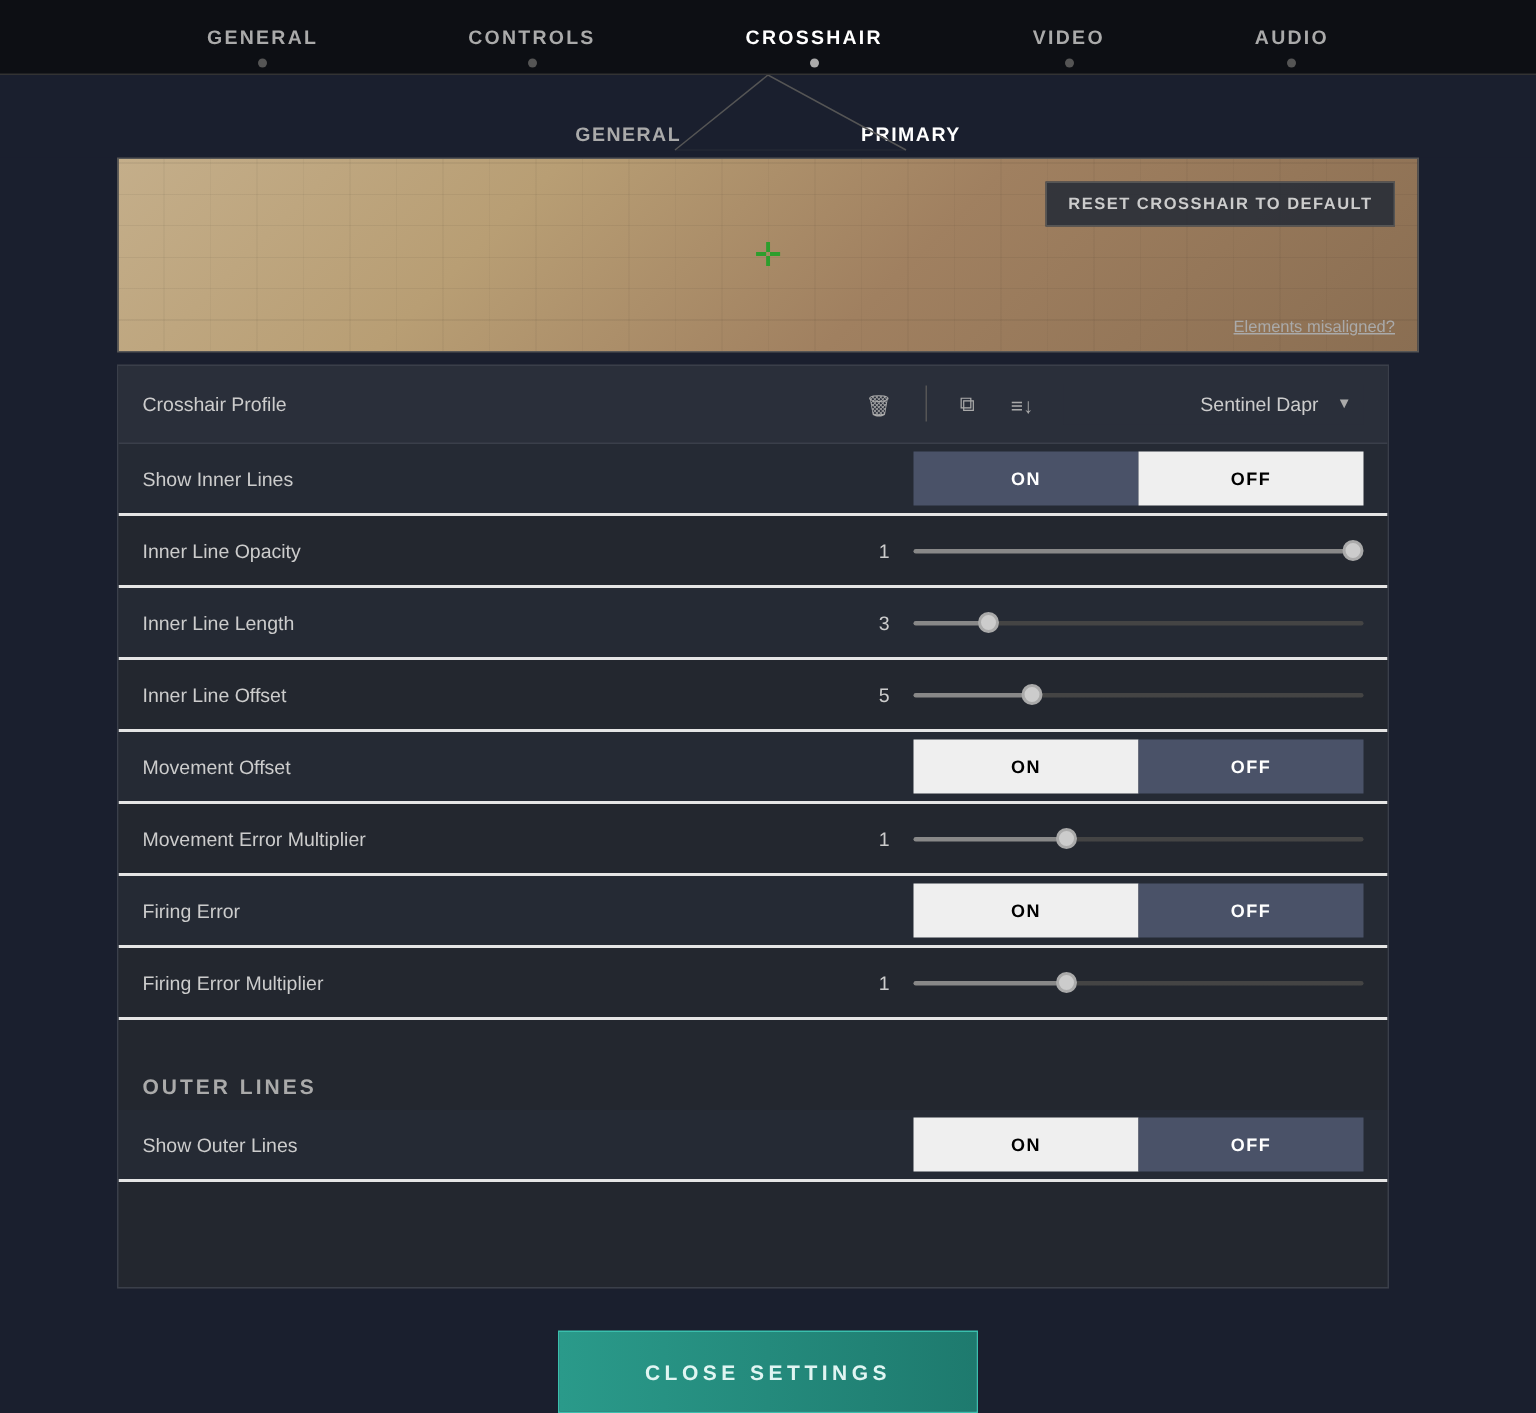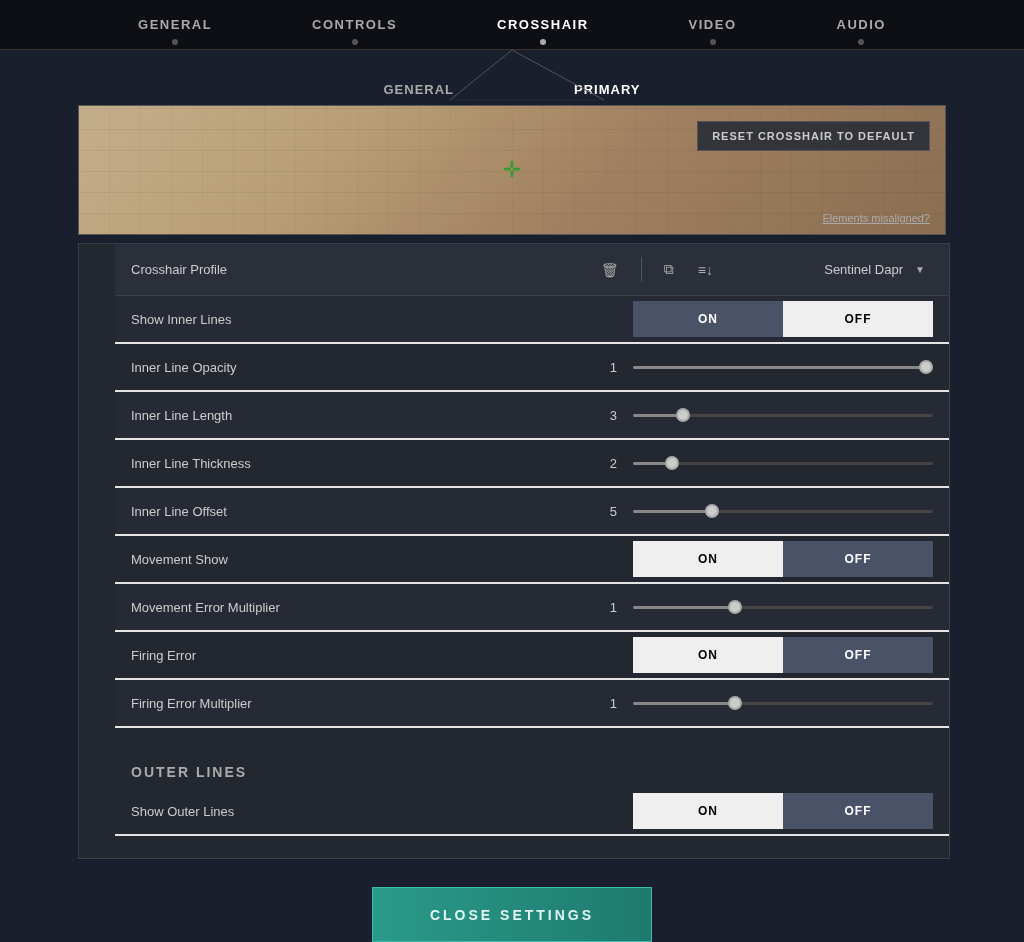--- a/index.html
+++ b/index.html
@@ -137,26 +137,25 @@
       right: 15px;
       color: #aaa;
       font-size: 11px;
       text-decoration: underline;
       cursor: pointer;
       margin-left: 29px;
     }
 
     
     .settings-panel {
-      margin: 8px 74px 0 78px;
+      margin: 8px 98px 0 78px;
       background: #23272f;
       border: 1px solid #3a3f4a;
       overflow-y: auto;
       height: calc(942px - 50px - 55px - 130px - 75px - 16px);
-      padding-left: 36px;
     }
     .settings-panel::-webkit-scrollbar { width: 6px; }
     .settings-panel::-webkit-scrollbar-track { background: #1a1f2e; }
     .settings-panel::-webkit-scrollbar-thumb { background: #555; }
 
     
     .profile-row {
       display: flex;
       align-items: center;
       padding: 12px 16px;
@@ -379,38 +378,31 @@
   </div>
 
   <div class="setting-row">
     <span class="setting-label">Inner Line Length</span>
     <span class="setting-value">3</span>
     <div class="slider-container">
       <input type="range" class="slider" min="0" max="20" step="1" value="3" style="--val: 15%; background: linear-gradient(to right, rgb(136, 136, 136) 15%, rgb(68, 68, 68) 15%);">
     </div>
   </div>
 
-  <div class="setting-row">
-    <span class="setting-label">Inner Line Thickness</span>
-    <span class="setting-value">2</span>
-    <div class="slider-container">
-      <input type="range" class="slider" min="1" max="10" step="1" value="2" style="--val: 12%; background: linear-gradient(to right, rgb(136, 136, 136) 11.1111%, rgb(68, 68, 68) 11.1111%);">
-    </div>
-  </div>
 
   <div class="setting-row">
     <span class="setting-label">Inner Line Offset</span>
     <span class="setting-value">5</span>
     <div class="slider-container">
       <input type="range" class="slider" min="0" max="20" step="1" value="5" style="--val: 25%; background: linear-gradient(to right, rgb(136, 136, 136) 25%, rgb(68, 68, 68) 25%);">
     </div>
   </div>
 
   <div class="setting-row">
-    <span class="setting-label">Movement Show</span>
+    <span class="setting-label">Movement Offset</span>
     <div class="toggle-group">
       <button class="toggle-btn">On</button>
       <button class="toggle-btn selected">Off</button>
     </div>
   </div>
 
   <div class="setting-row">
     <span class="setting-label">Movement Error Multiplier</span>
     <span class="setting-value">1</span>
     <div class="slider-container">

